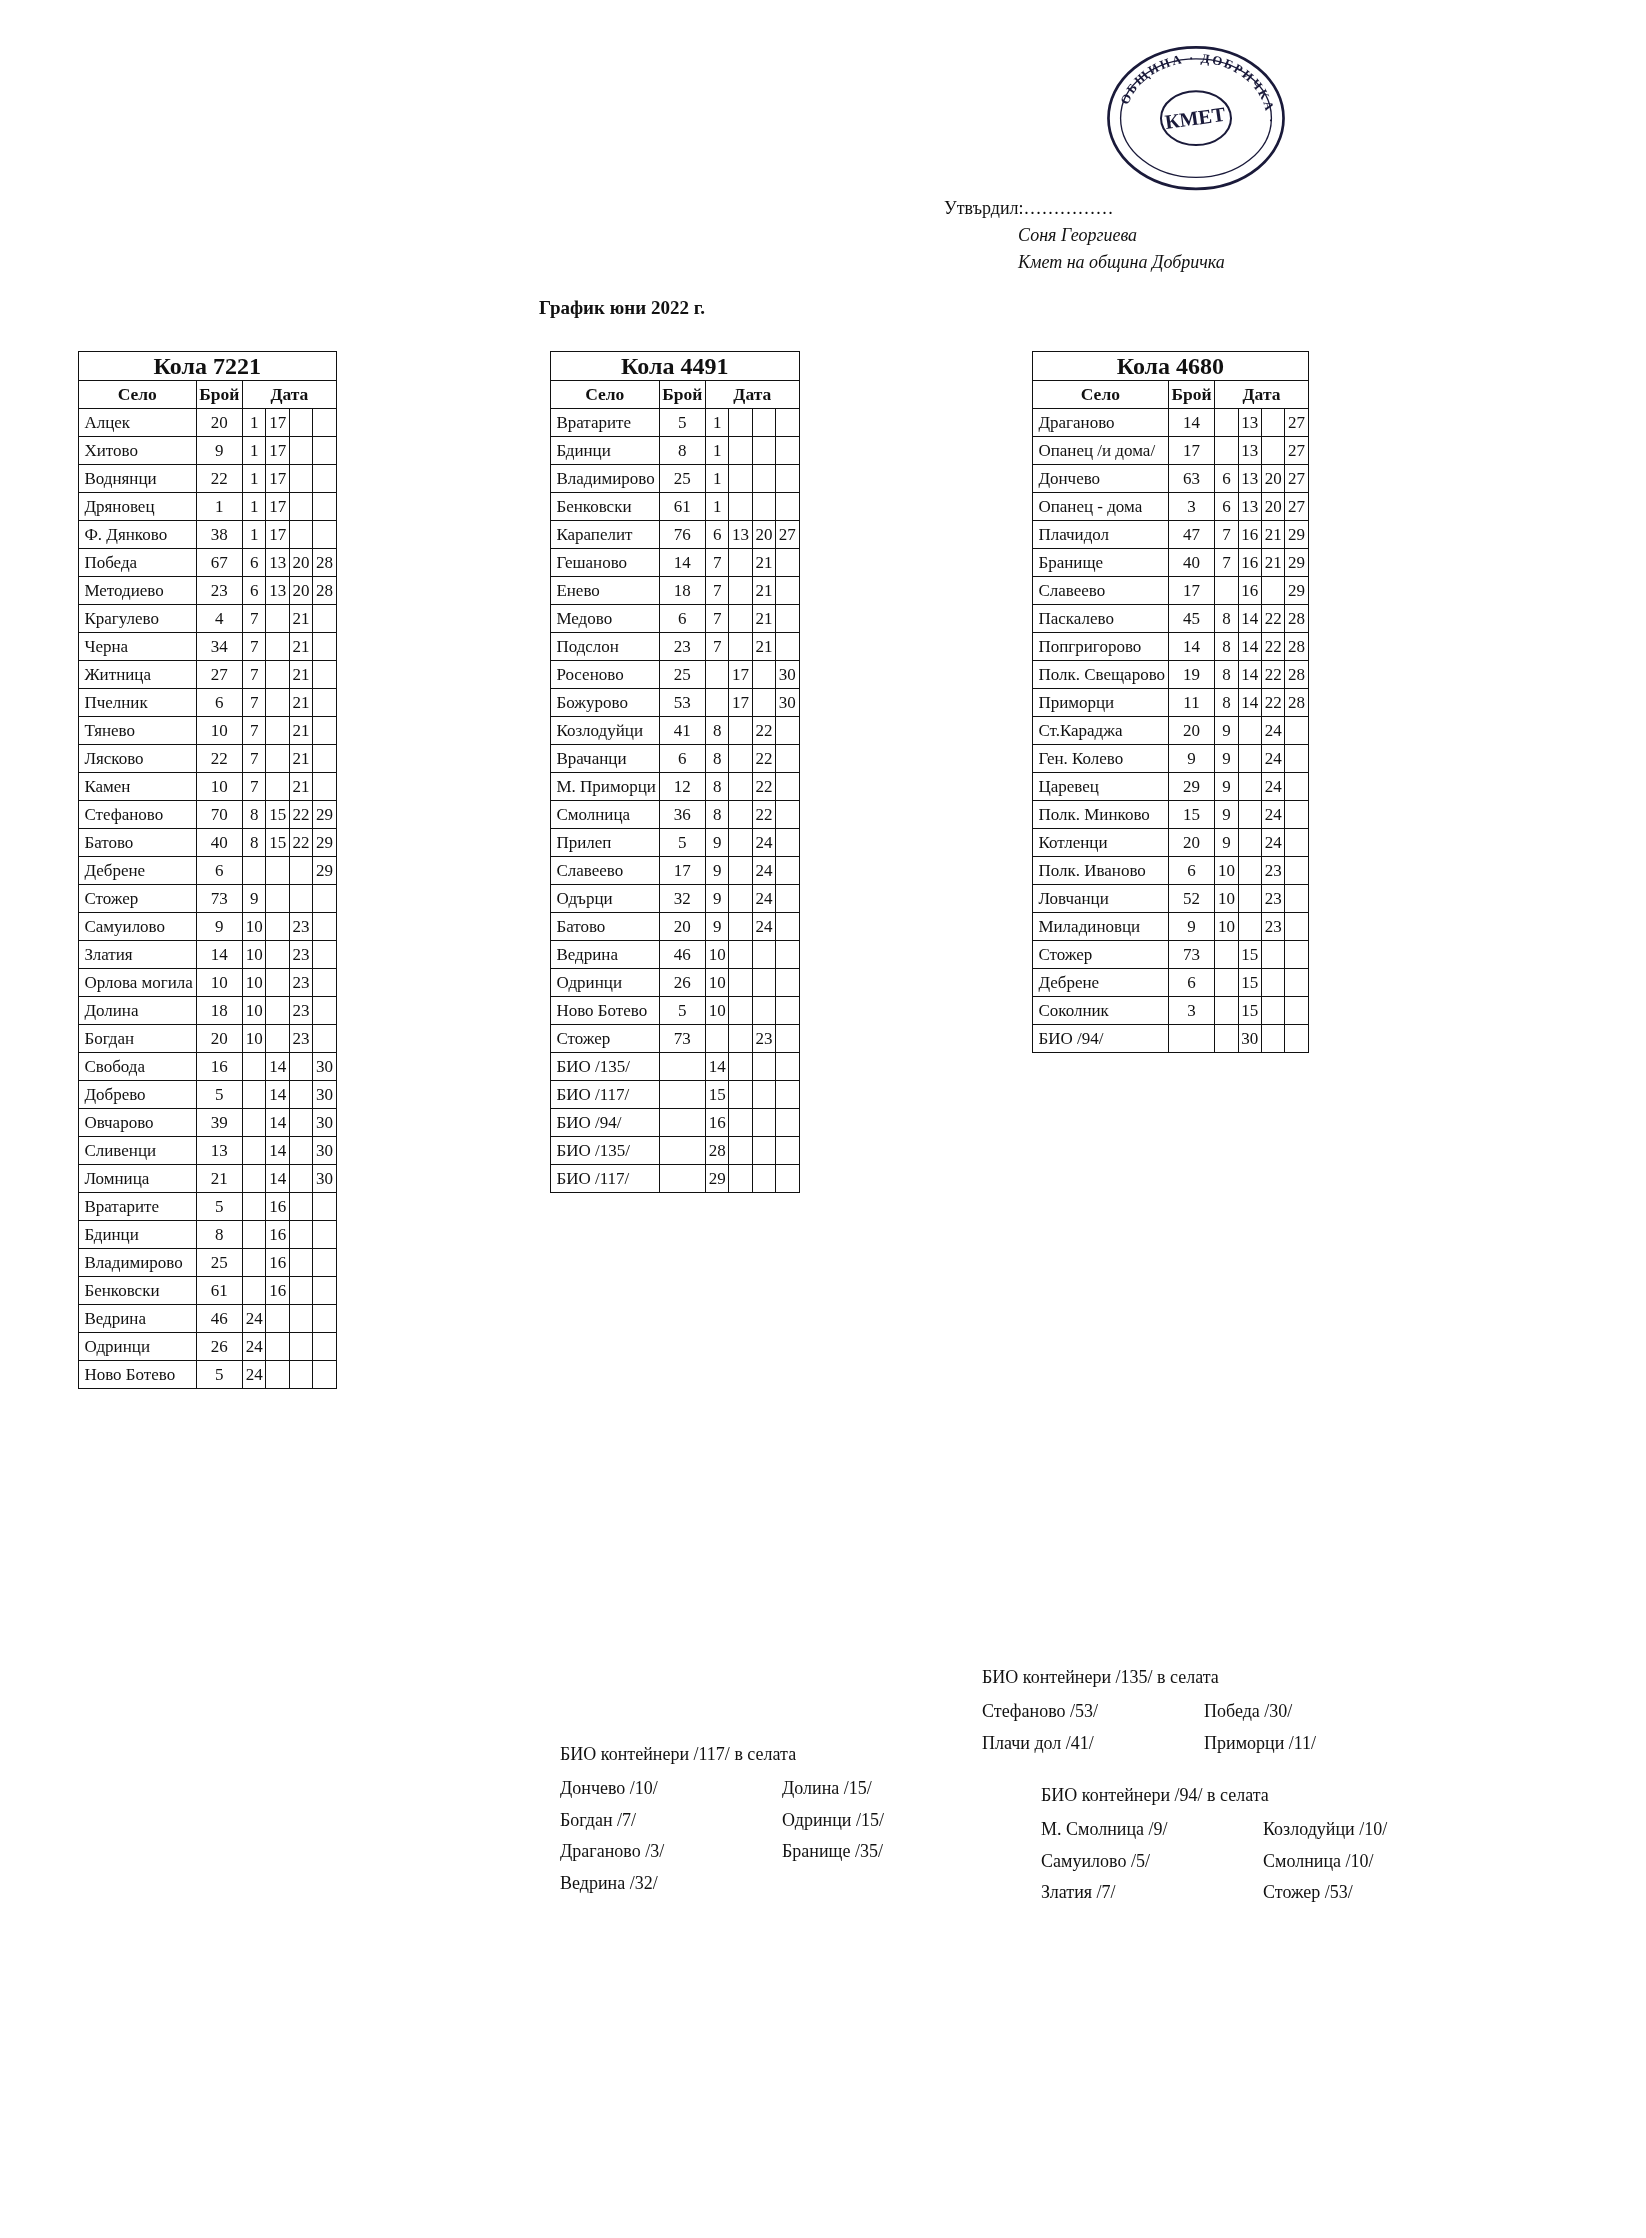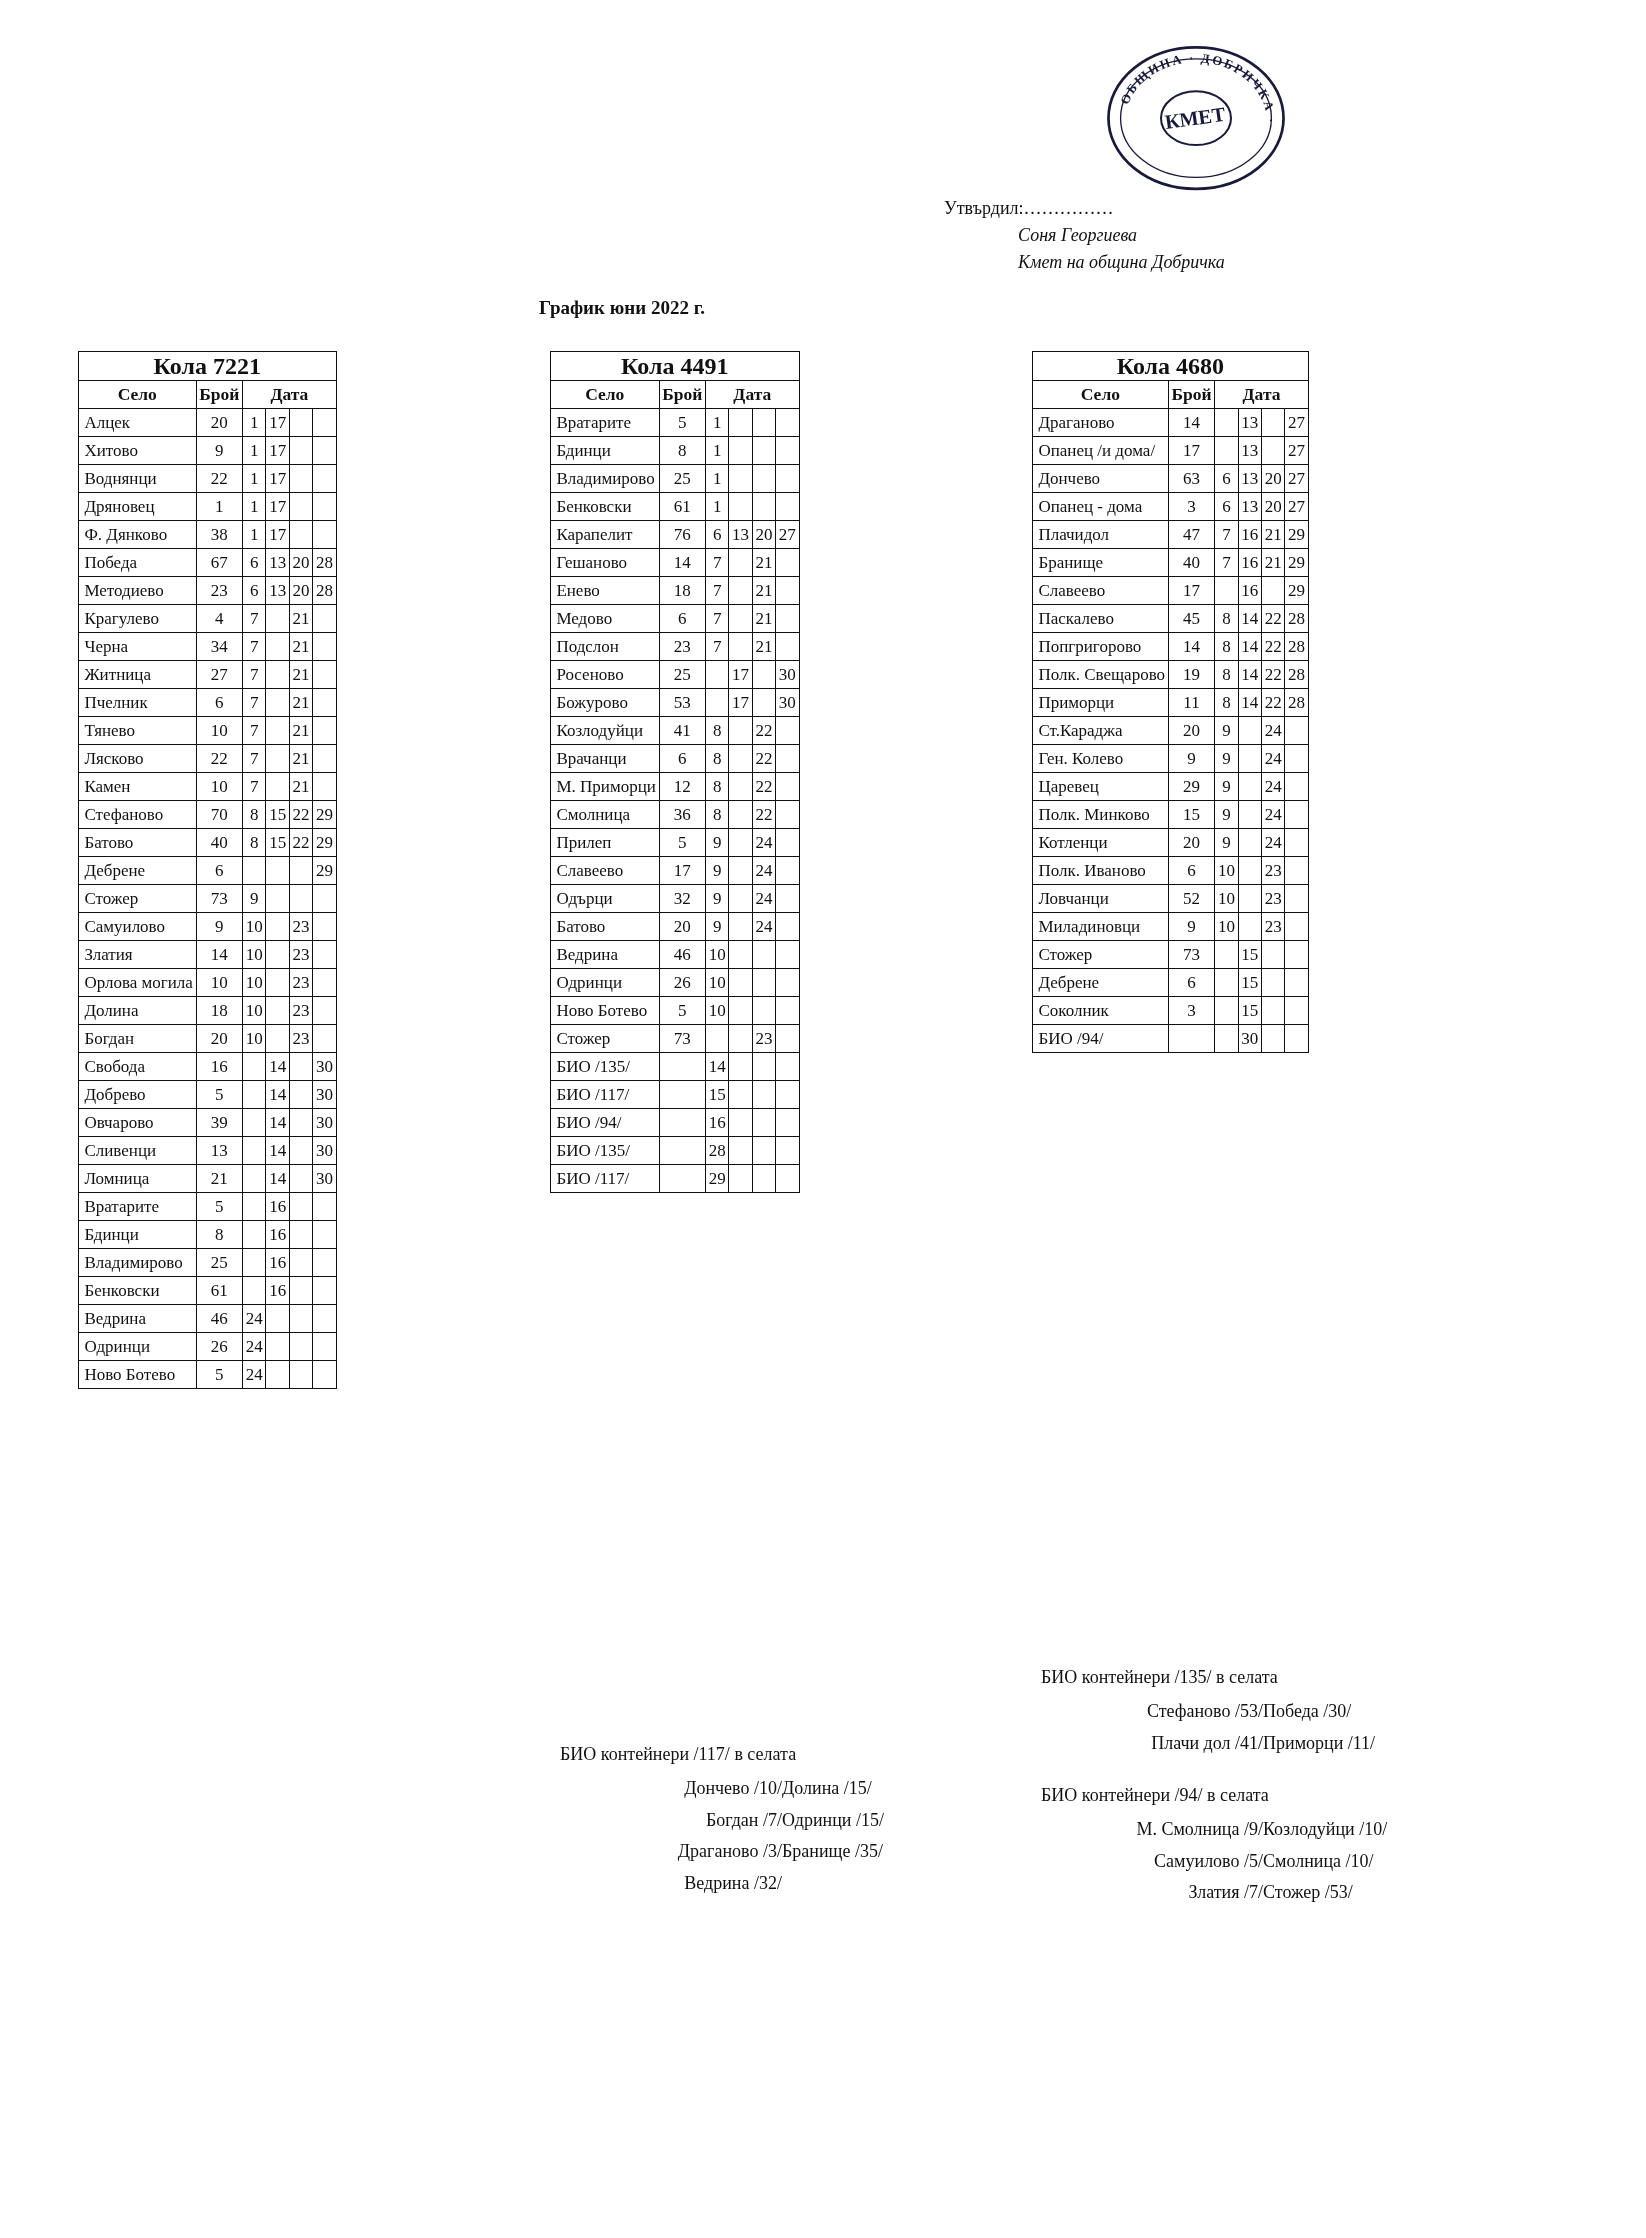--- a/index.html
+++ b/index.html
@@ -123,35 +123,35 @@
   }
   .bio117-block {
     position: absolute;
     left: 560px;
     top: 1739px;
     font-size: 18px;
     line-height: 1.75;
   }
   .bio135-block {
     position: absolute;
-    left: 1041px;
+    left: 982px;
     top: 1662px;
     font-size: 18px;
     line-height: 1.75;
   }
   .bio94-block {
     position: absolute;
     left: 1041px;
     top: 1780px;
     font-size: 18px;
     line-height: 1.75;
   }
   .bio-title { margin-bottom: 2.7px; }
   .bio-row { display: flex; }
-  .bio-row .c1 { width: 222px; text-align: right; }
+  .bio-row .c1 { width: 222px; }
   .bio-row .c2 { width: 222px; }
 </style>
 </head>
 <body>
 
 <div class="page">
 
   <div class="stamp">
     <svg width="202" height="169" viewBox="0 0 300 250">
       <ellipse cx="150" cy="120" rx="130" ry="105" fill="none" stroke="#1a1a3a" stroke-width="4"></ellipse>

